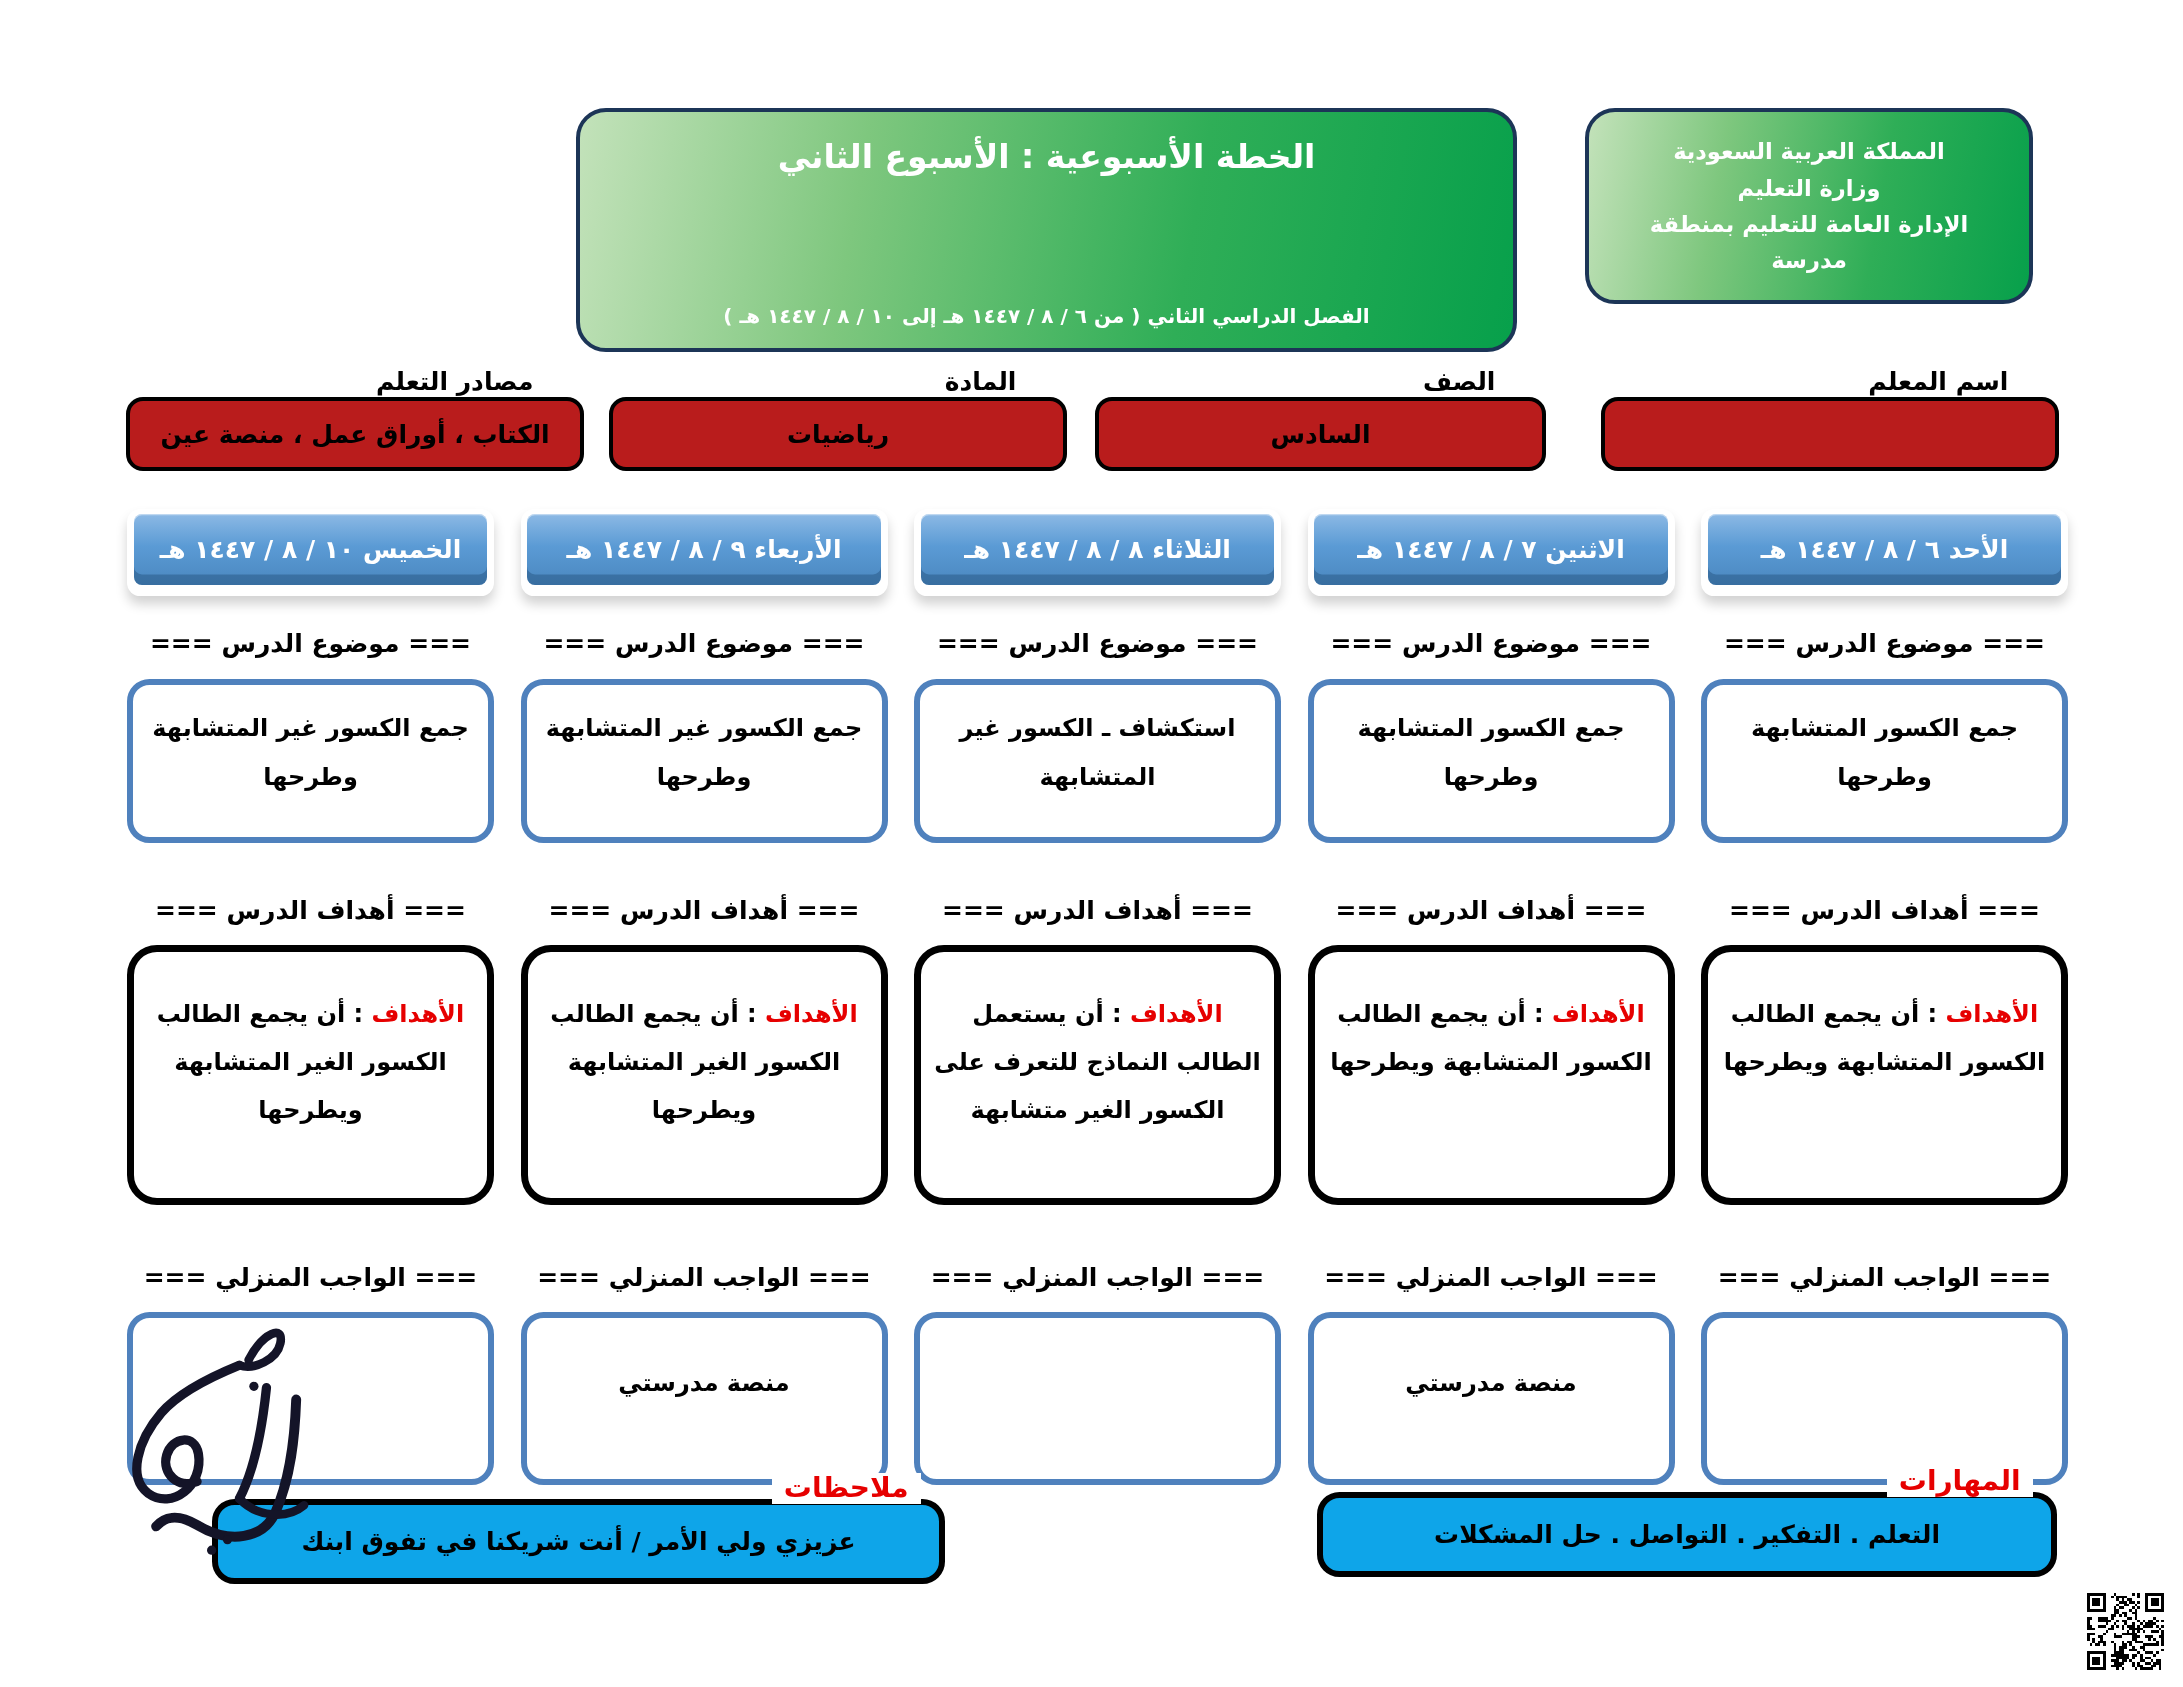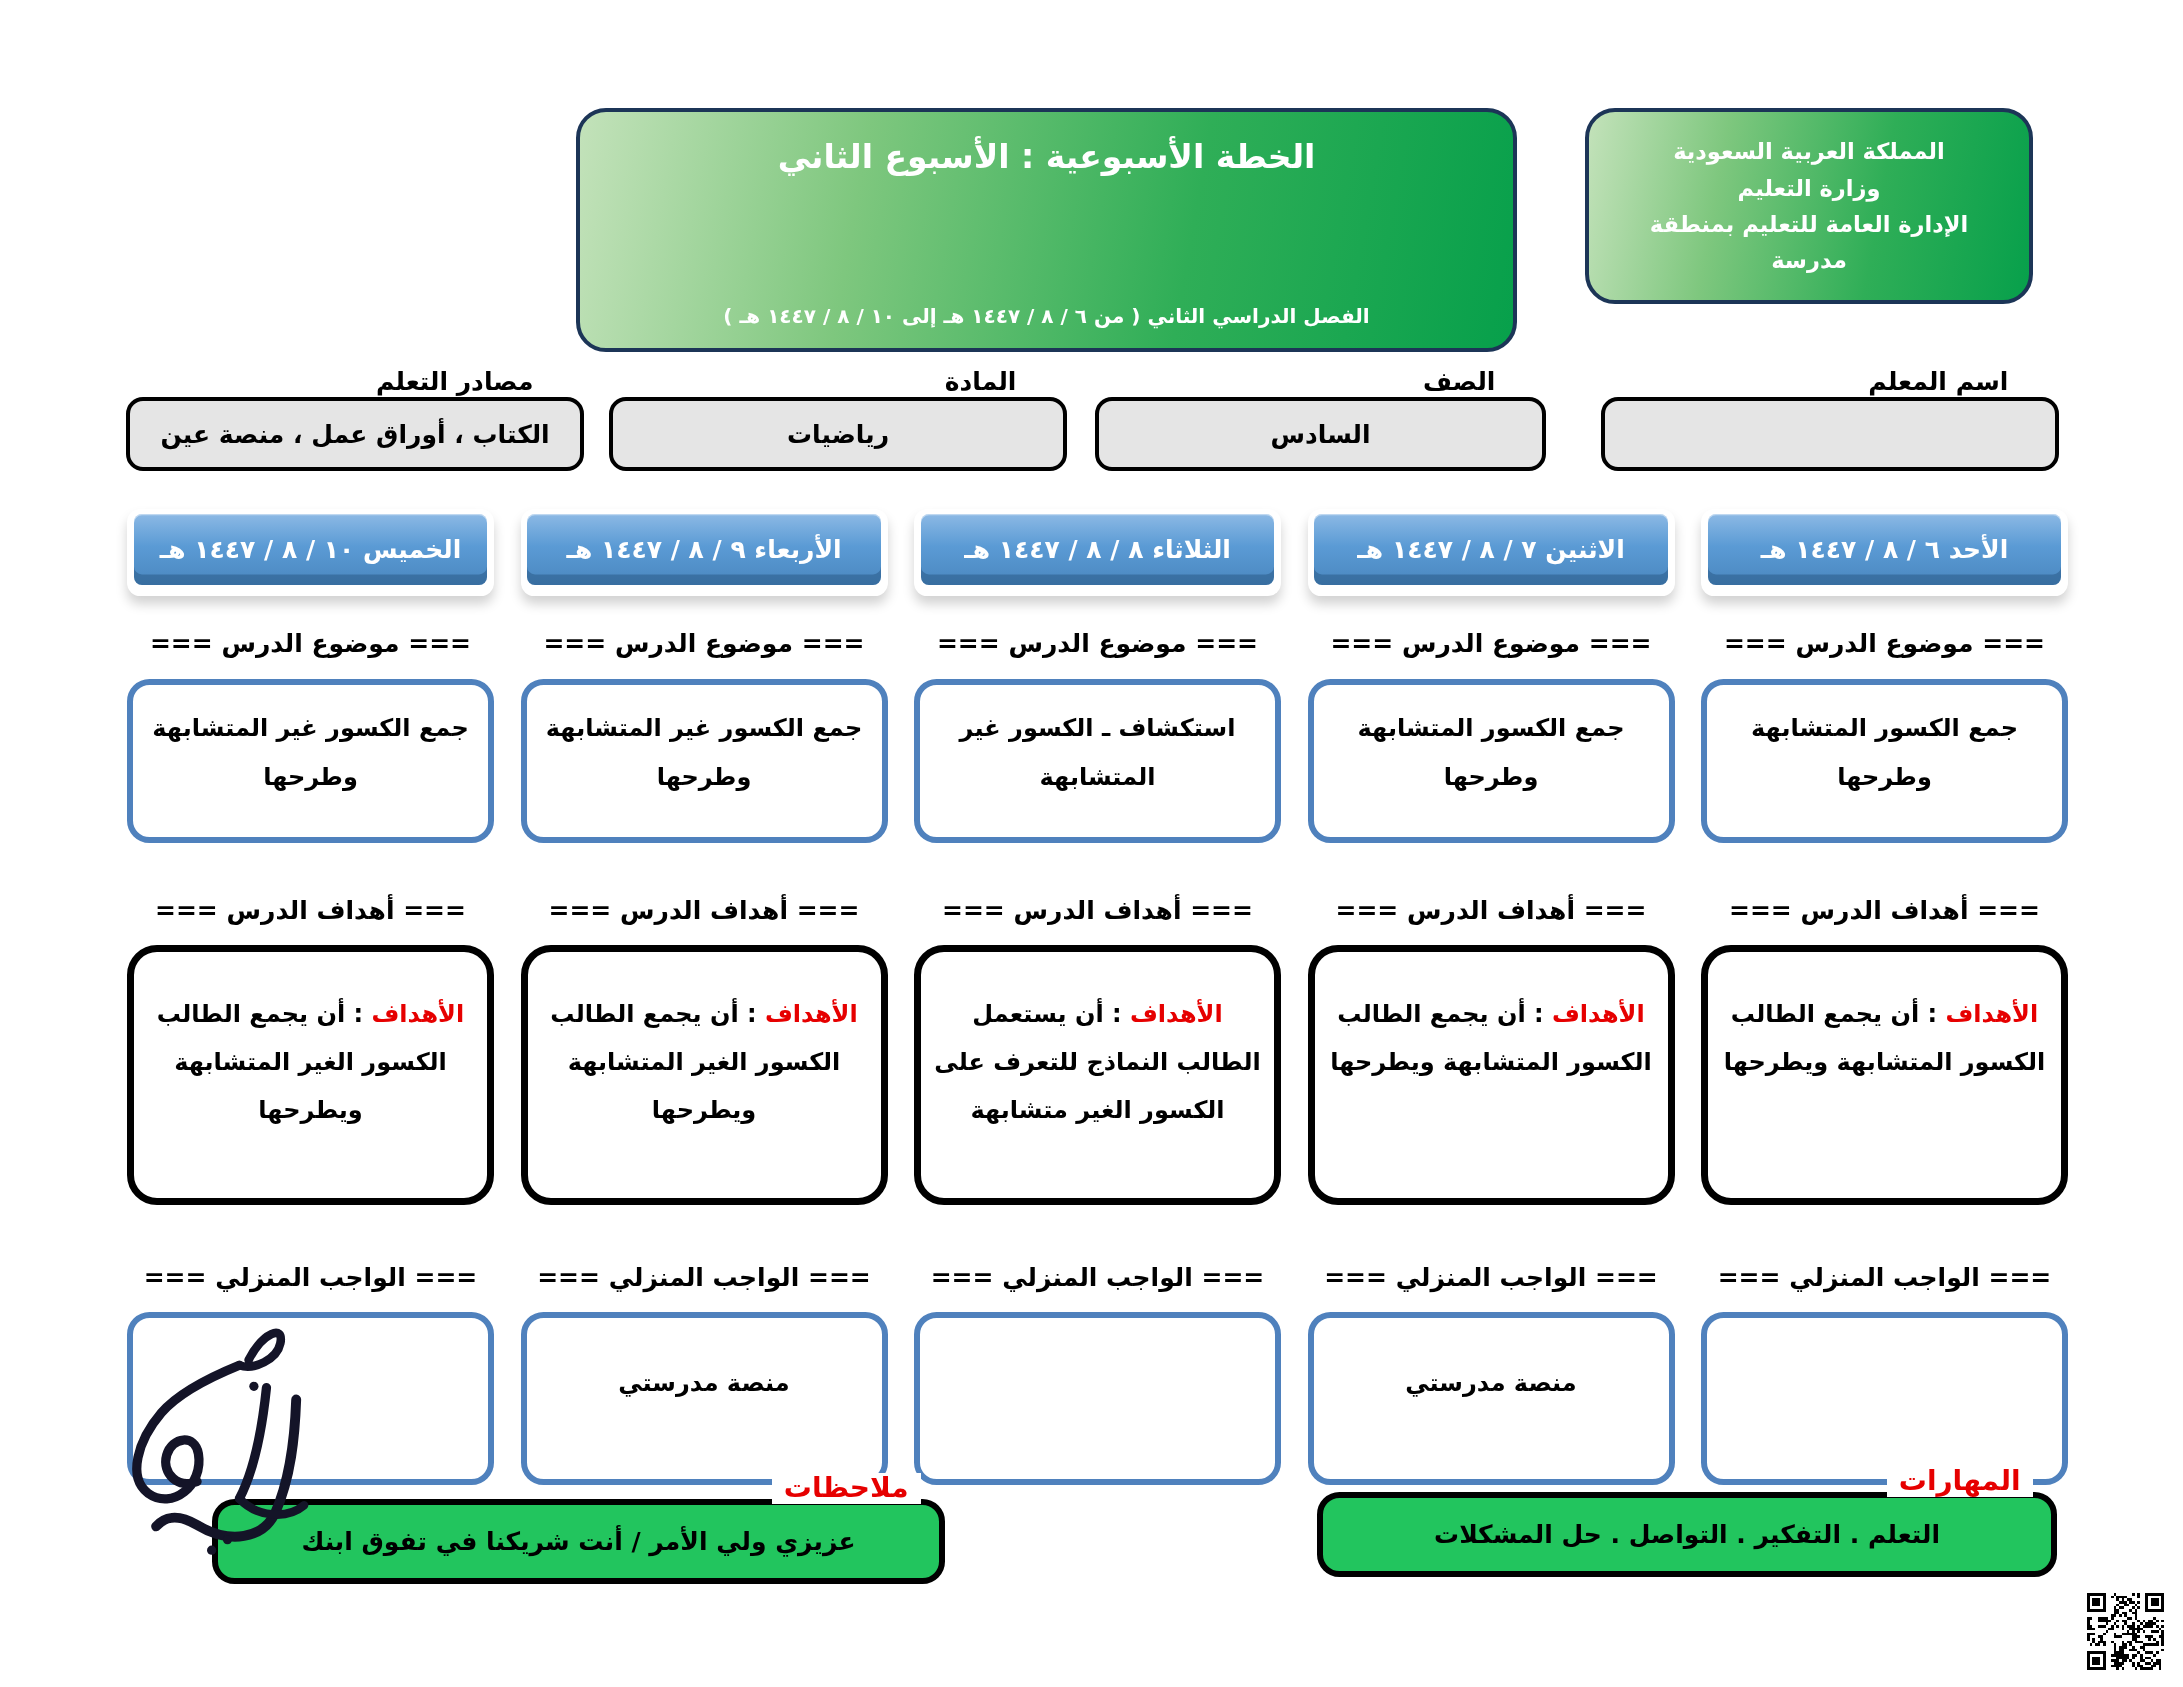--- a/index.html
+++ b/index.html
@@ -14,21 +14,21 @@
     background:linear-gradient(100deg,#c3e2ba 0%,#7ec77e 30%,#2fae57 65%,#07a04b 100%);
     color:#fff;display:flex;flex-direction:column;align-items:center;justify-content:center;
   }
   .ministry-box{left:1585px;top:108px;width:448px;height:196px;font-size:22.5px;line-height:1.62;text-align:center;}
   .title-box{left:576px;top:108px;width:941px;height:244px;justify-content:space-between;padding:25px 20px 20px;}
   .plan-title{font-size:33px;}
   .plan-subtitle{font-size:20px;white-space:nowrap;}
   
   .field{
     position:absolute;top:397px;height:74px;box-sizing:border-box;
-    border:4px solid #000;border-radius:17px;background:#e5e5e5;
+    border:4px solid #000;border-radius:17px;background:#b91c1c;
     display:flex;align-items:center;justify-content:center;font-size:25px;
   }
   .field .flabel{
     position:absolute;top:-34px;right:36px;background:#fff;padding:0 10.6px;
     font-size:25px;color:#000;line-height:1.2;white-space:nowrap;
   }
   .field-teacher{left:1601px;width:458px;}
   .field-grade{left:1095px;width:451px;}
   .field-subject{left:609px;width:458px;}
   .field-resources{left:126px;width:458px;}
@@ -67,21 +67,21 @@
   }
   .obj-text{padding:38px 13.2px 0;text-align:center;font-size:24px;line-height:2.0;}
   .obj-label{color:#e60000;}
   
   .row-hwh{margin-top:58px;height:33px;}
   .row-hw{margin-top:16px;}
   .row-hw .cell{height:173px;}
   .hw-text{padding:41px 12px 0;text-align:center;font-size:24px;line-height:2.0;}
   
   .bigbox{
-    position:absolute;box-sizing:border-box;border:6.6px solid #000;border-radius:22.5px;background:#22c55e;
+    position:absolute;box-sizing:border-box;border:6.6px solid #000;border-radius:22.5px;background:#0ea5e9;
     display:flex;align-items:center;justify-content:center;font-size:25px;
   }
   .bigbox .blabel{
     position:absolute;top:-32px;right:18.5px;background:#fff;padding:0 12px;
     color:#e60000;font-size:28px;line-height:1.1;white-space:nowrap;
   }
   .skills-box{left:1317px;top:1492px;width:740px;height:85px;}
   .notes-box{left:212px;top:1499px;width:733px;height:85px;}
   
   .signature{position:absolute;left:98px;top:1307px;width:218px;height:271px;z-index:5;}

